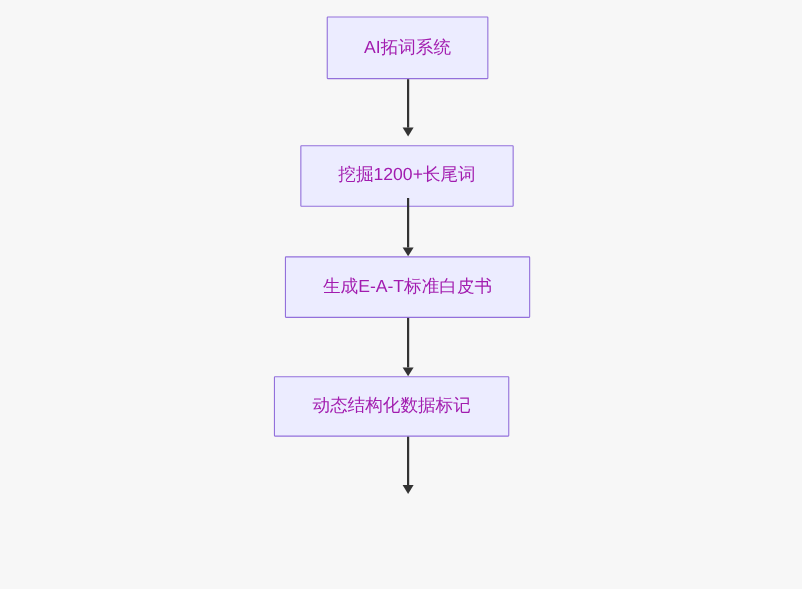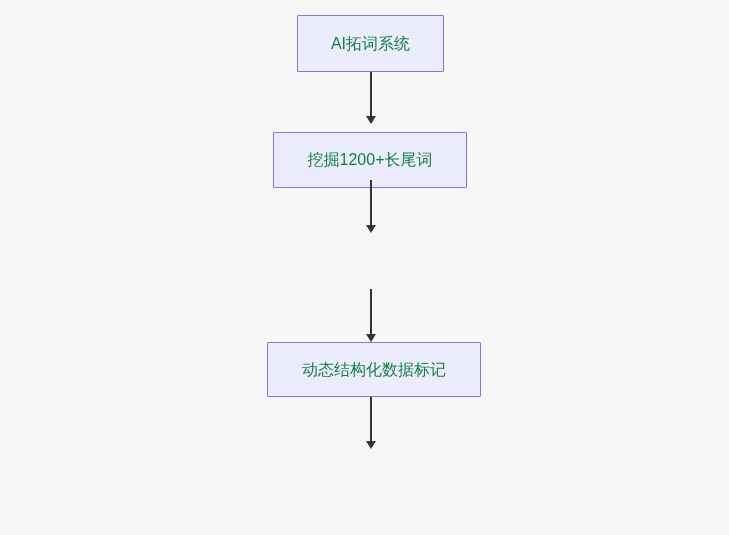--- a/index.html
+++ b/index.html
@@ -16,21 +16,21 @@
   }
   .flow-node {
     position: absolute;
     box-sizing: border-box;
     background: #ececff;
     border: 1.5px solid #9370db;
     border-radius: 1px;
     display: flex;
     align-items: center;
     justify-content: center;
-    color: #15803d;
+    color: #a21caf;
     font-size: 16px;
     line-height: 1.2;
     text-align: center;
     white-space: nowrap;
   }
   .flow-edge {
     position: absolute;
     left: 364px;
     width: 13px;
     display: flex;
@@ -46,21 +46,21 @@
     width: 0;
     height: 0;
     border-left: 5.5px solid transparent;
     border-right: 5.5px solid transparent;
     border-top: 8px solid #333333;
   }
   
   #node-0 { left: 297px; top: 15px;  width: 147px; height: 57px; }
   #node-1 { left: 273px; top: 132px; width: 194px; height: 56px; }
   #node-2 { left: 259px; top: 233px; width: 223px; height: 56px; }
-  #node-3 { left: 267px; top: 342px; width: 214px; height: 55px; }
+  #node-3 { left: 249px; top: 342px; width: 214px; height: 55px; }
   #node-4 { left: 252px; top: 449px; width: 237px; height: 57px; }
   
   #edge-0 { top: 72px;  height: 52px; }
   #edge-1 { top: 180px; height: 53px; }
   #edge-2 { top: 289px; height: 53px; }
   #edge-3 { top: 397px; height: 52px; }
 </style>
 </head>
 <body>
 
@@ -77,20 +77,23 @@
 
   <div class="flow-node" id="node-1">
     <span>挖掘1200+长尾词</span>
   </div>
 
   <div class="flow-edge" id="edge-1">
     <div class="edge-line"></div>
     <div class="edge-arrowhead"></div>
   </div>
 
+  <div class="flow-node" id="node-2">
+    <span>生成E-A-T标准白皮书</span>
+  </div>
 
   <div class="flow-edge" id="edge-2">
     <div class="edge-line"></div>
     <div class="edge-arrowhead"></div>
   </div>
 
   <div class="flow-node" id="node-3">
     <span>动态结构化数据标记</span>
   </div>
 

